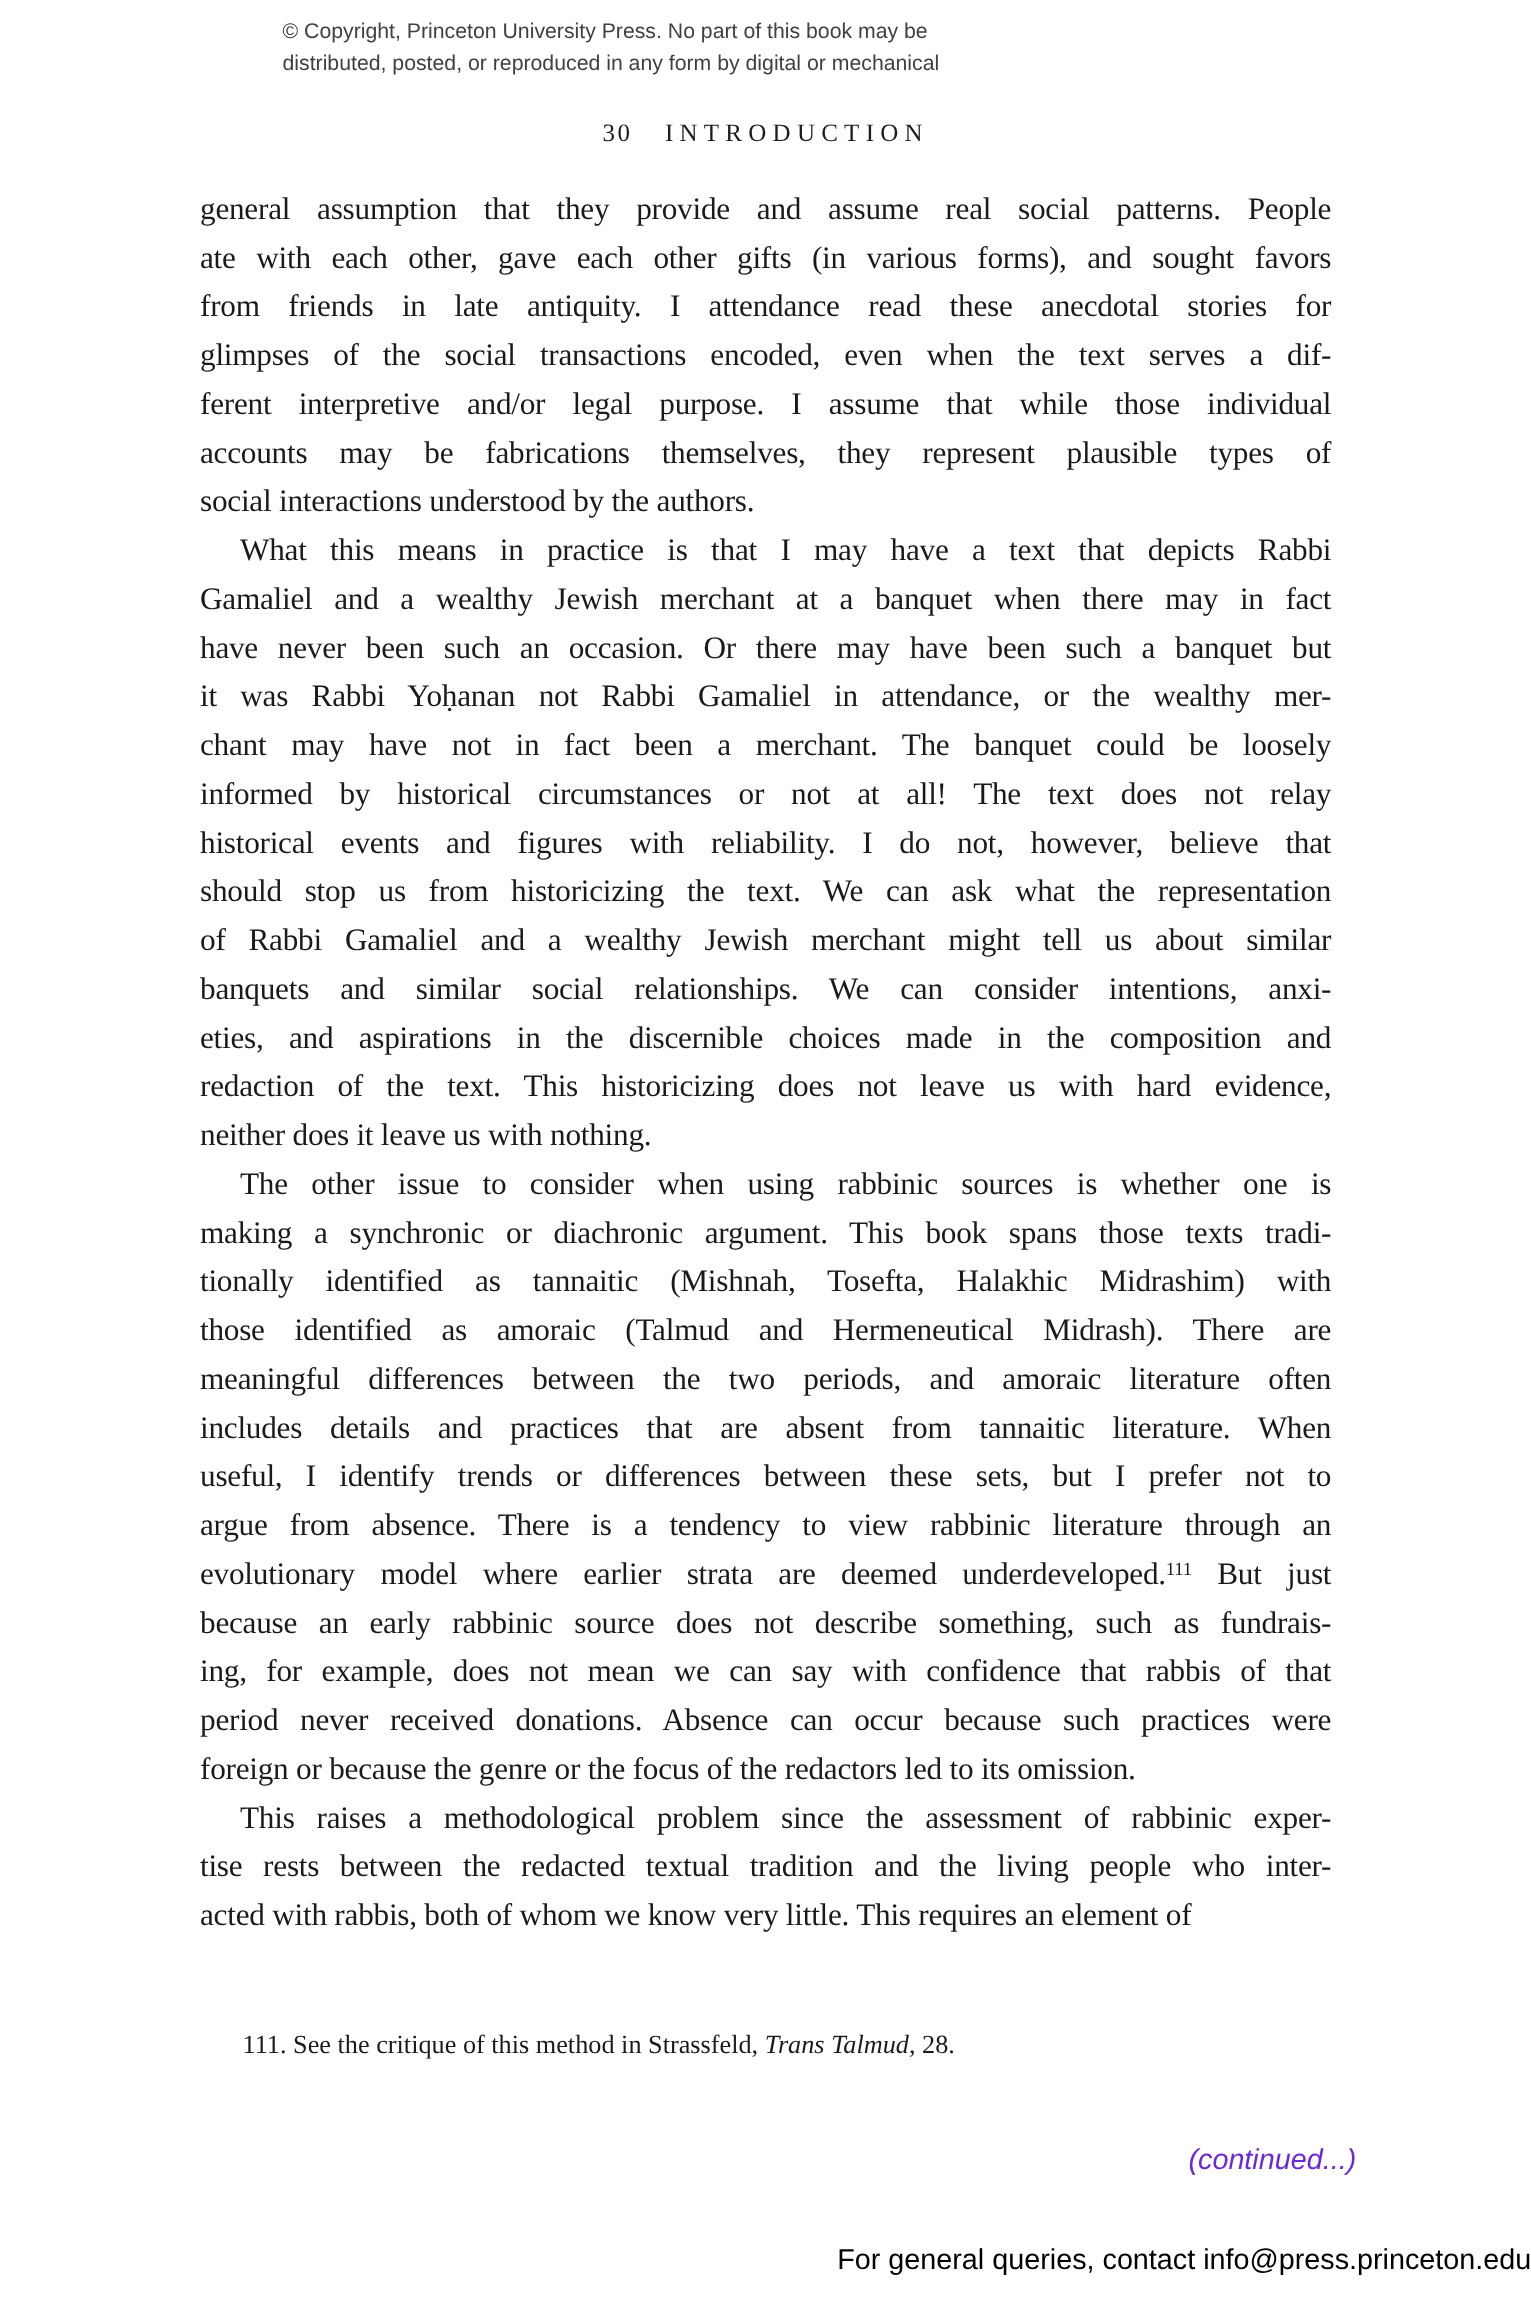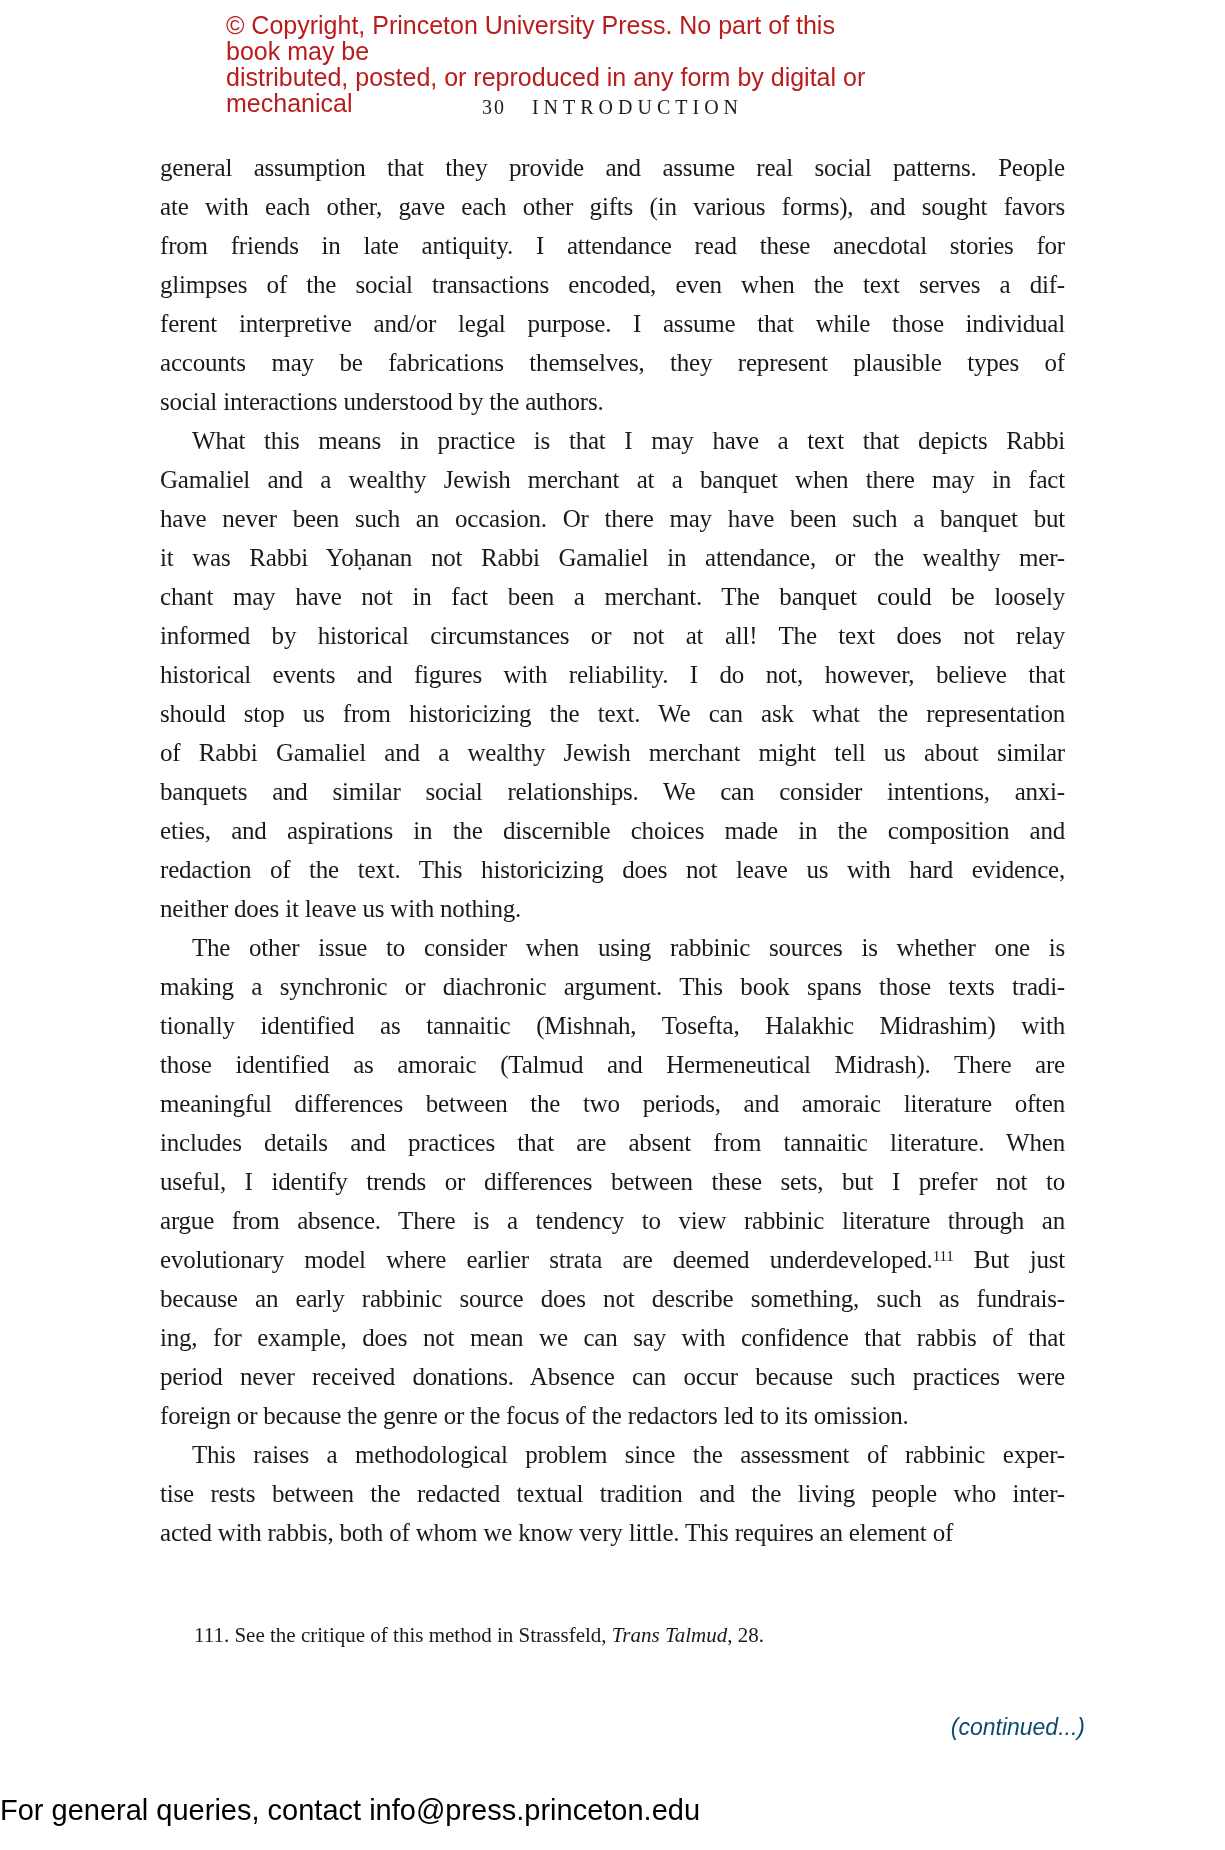--- a/index.html
+++ b/index.html
@@ -13,23 +13,23 @@
     font-family: "Liberation Serif", serif;
   }
 
   
   .copyright {
     position: absolute;
     left: 226px;
     top: 12px;
     width: 640px;
     font-family: "Liberation Sans", sans-serif;
-    font-size: 25px;
+    font-size: 17px;
     line-height: 26px;
-    color: #b91c1c;
+    color: #404040;
   }
 
   
   .running-head {
     position: absolute;
     left: 160px;
     top: 96px;
     width: 905px;
     text-align: center;
     font-family: "Liberation Serif", serif;
@@ -84,32 +84,32 @@
   .footnote em { font-style: italic; text-align: right; }
 
   
   .continued {
     position: absolute;
     right: 140px;
     top: 1714px;
     font-family: "Liberation Sans", sans-serif;
     font-style: italic;
     font-size: 23px;
-    color: #0c4a6e;
+    color: #6d28d9;
   }
 
   
   .footer {
     position: absolute;
     left: 0;
     top: 1794px;
     width: 1225px;
-    text-align: left;
+    text-align: right;
     font-family: "Liberation Sans", sans-serif;
-    font-size: 29px;
+    font-size: 23px;
     color: #000;
   }
 </style>
 </head>
 <body>
 
 <div class="page">
 
   <div class="copyright">
     <div>© Copyright, Princeton University Press. No part of this book may be</div>

